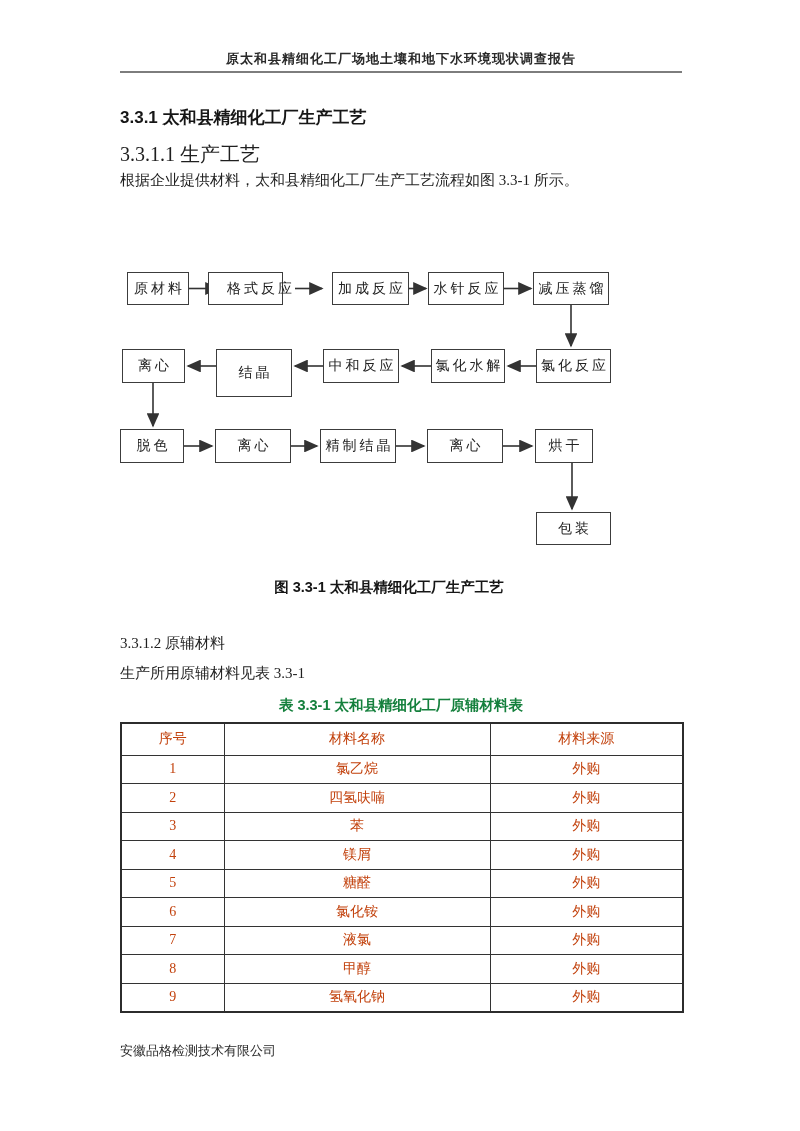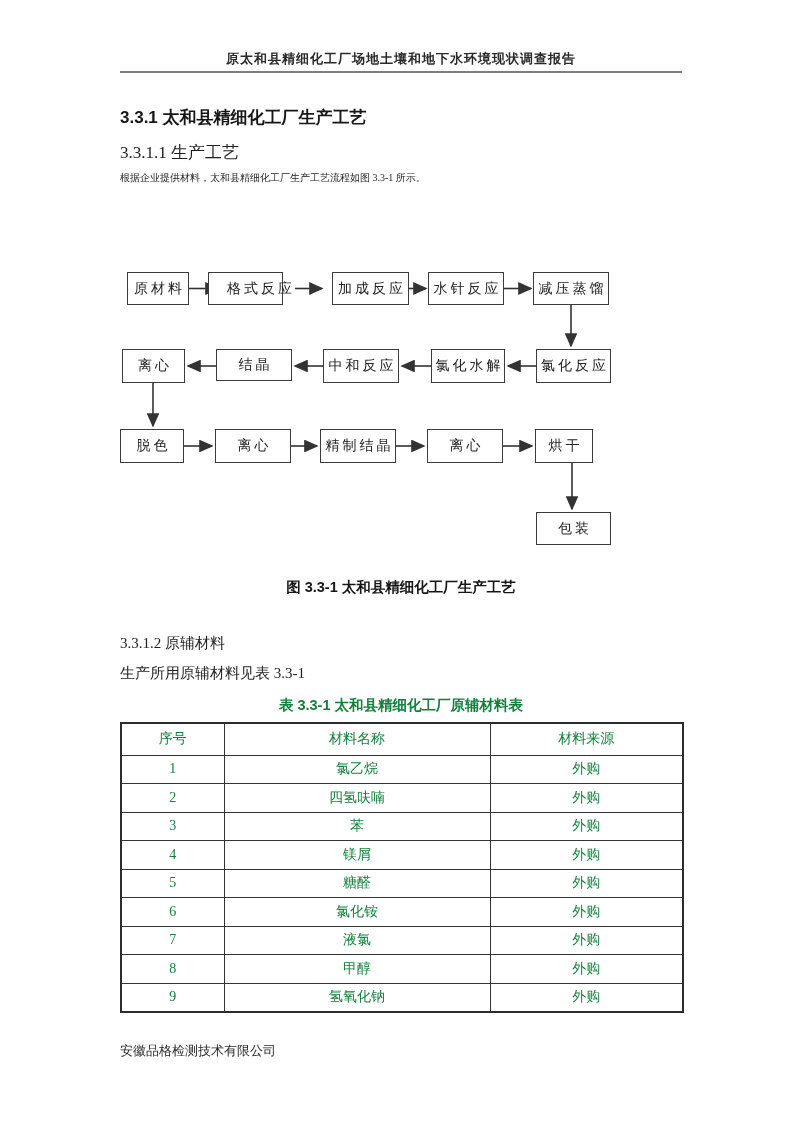--- a/index.html
+++ b/index.html
@@ -32,26 +32,26 @@
     position: absolute;
     top: 106px; left: 120px; width: 562px;
     font-family: "Liberation Sans", "DejaVu Sans", sans-serif;
     font-size: 17px;
     font-weight: bold;
     color: #161616;
   }
   .h2 {
     position: absolute;
     top: 141px; left: 120px; width: 562px;
-    font-size: 17px;
+    font-size: 20px;
   }
   .para1 {
     position: absolute;
     top: 171px; left: 120px; width: 562px;
-    font-size: 10px;
+    font-size: 15px;
   }
   .flowchart {
     position: absolute;
     top: 265px; left: 110px;
     width: 580px; height: 290px;
   }
   .flow-svg { position: absolute; top: 0; left: 0; }
   .fbox {
     position: absolute;
     border: 1.6px solid #3c3c3c;
@@ -60,21 +60,21 @@
     align-items: center;
     justify-content: center;
     font-size: 14px;
     letter-spacing: 3px;
     text-indent: 3px;
     color: #222;
     white-space: nowrap;
   }
   .fig-caption {
     position: absolute;
-    top: 578px; left: 120px; width: 562px;
+    top: 578px; left: 108px; width: 562px;
     text-align: center;
     font-family: "Liberation Sans", "DejaVu Sans", sans-serif;
     font-size: 14.5px;
     font-weight: bold;
     color: #161616;
   }
   .para2 {
     position: absolute;
     top: 604px; left: 120px; width: 562px;
     font-size: 15px;
@@ -99,21 +99,21 @@
     font-weight: bold;
     color: #15803d;
   }
   .materials-table {
     position: absolute;
     top: 722px; left: 120px;
     width: 562px;
     border-collapse: collapse;
     table-layout: fixed;
     font-size: 14px;
-    color: #15803d;
+    color: #c2410c;
   }
   .materials-table col.c1 { width: 103px; }
   .materials-table col.c2 { width: 266px; }
   .materials-table col.c3 { width: 193px; }
   .materials-table th, .materials-table td {
     border: 1.4px solid #333;
     text-align: center;
     vertical-align: middle;
     font-weight: normal;
     padding: 0;
@@ -178,21 +178,21 @@
       <line x1="462" y1="198" x2="462" y2="244" stroke="#333" stroke-width="1.6" marker-end="url(#arr)"></line>
     </svg>
 
     <div class="fbox" style="left:17px;  top:7px;  width:62px; height:33px;">原材料</div>
     <div class="fbox" style="left:98px; top:7px;  width:75px; height:33px;padding-left:28px;">格式反应</div>
     <div class="fbox" style="left:214px; top:7px;  width:77px; height:33px;margin-left:8px;">加成反应</div>
     <div class="fbox" style="left:318px; top:7px;  width:76px; height:33px;">水针反应</div>
     <div class="fbox" style="left:423px; top:7px;  width:76px; height:33px;">减压蒸馏</div>
 
     <div class="fbox" style="left:12px;  top:84px; width:63px; height:34px;">离心</div>
-    <div class="fbox" style="left:106px; top:84px; width:76px; height:32px;">结晶</div>
+    <div class="fbox" style="left:106px; top:84px; width:76px; height:48px;">结晶</div>
     <div class="fbox" style="left:213px; top:84px; width:76px; height:34px;">中和反应</div>
     <div class="fbox" style="left:321px; top:84px; width:74px; height:34px;">氯化水解</div>
     <div class="fbox" style="left:426px; top:84px; width:75px; height:34px;">氯化反应</div>
 
     <div class="fbox" style="left:10px;  top:164px; width:64px; height:34px;">脱色</div>
     <div class="fbox" style="left:105px; top:164px; width:76px; height:34px;">离心</div>
     <div class="fbox" style="left:210px; top:164px; width:76px; height:34px;">精制结晶</div>
     <div class="fbox" style="left:317px; top:164px; width:76px; height:34px;">离心</div>
     <div class="fbox" style="left:425px; top:164px; width:58px; height:34px;">烘干</div>
 

